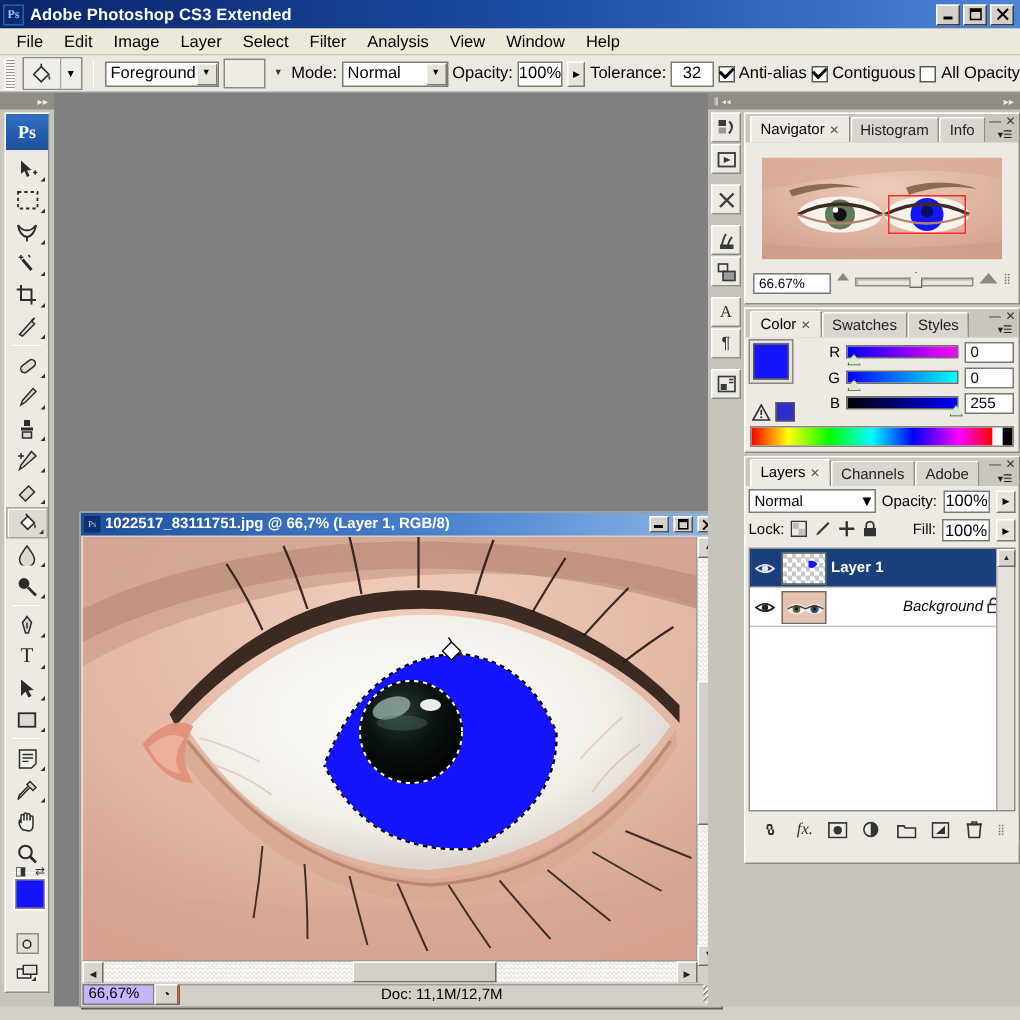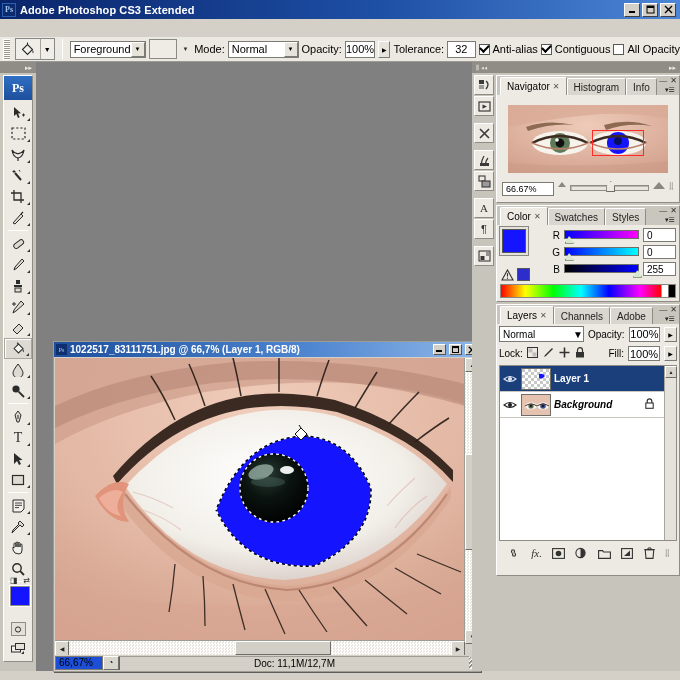--- a/index.html
+++ b/index.html
@@ -211,21 +211,21 @@
   }
   .sb-thumb {
     position:absolute; background:#d2cfc7; border:1px solid #fff;
     border-right-color:#6e6e68; border-bottom-color:#6e6e68;
   }
   .doc-status {
     position:absolute; left:1px; bottom:1px; width:426px; height:15px;
     background:#d4d0c8; display:flex; align-items:center; gap:0;
   }
   .ds-zoom {
-    width:48px; height:14px; background:#1d4ed8; border:1px solid #7b7b73;
+    width:48px; height:14px; background:#c4b5fd; border:1px solid #7b7b73;
     font-size:10px; display:flex;align-items:center; padding-left:3px; color:#000;
   }
   .ds-btn {
     width:16px;height:14px;background:#d8d5cd;
     border:1px solid #fff;border-right-color:#6e6e68;border-bottom-color:#6e6e68;
     display:flex;align-items:center;justify-content:center;font-size:8px;
   }
   .ds-info {
     flex:1; height:14px; font-size:10px; color:#000;
     display:flex; align-items:center; justify-content:center;
@@ -354,21 +354,21 @@
   .eye {
     width:16px; height:16px; display:flex;align-items:center;justify-content:center;
     font-size:10px; color:#222; flex:none;
   }
   .layer-row.selected .eye { color:#dfe6f2; }
   .layer-thumb {
     width:30px;height:22px;border:1px solid #6e6e68; flex:none; position:relative; overflow:hidden;
     background: repeating-conic-gradient(#fff 0 25%, #c8c8c8 0 50%) 0 0/6px 6px;
   }
   .layer-name { font-size:10px; font-weight:bold; }
-  .layer-name.italic { font-weight:bold; font-style:italic; color:#000; }
+  .layer-name.italic { font-weight:normal; font-style:italic; color:#000;margin-left:48px; }
   .lp-footer {
     display:flex; align-items:center; justify-content:space-around;
     height:20px; padding:0 4px; background:#eceae2;
   }
   .lp-fbtn { font-size:10px; color:#333; display:flex; align-items:center; }
   .lyr-scroll {
     position:absolute; right:0; top:0; width:12px; height:100%;
     background:#e4e2da; border-left:1px solid #a8a69e;
   }
 </style>
@@ -393,20 +393,32 @@
           </svg>
       </div>
       <div class="win-btn">
         <svg width="9" height="9">
             <path d="M1,1 L8,8 M8,1 L1,8" stroke="#000" stroke-width="1.4"></path>
           </svg>
       </div>
     </div>
   </div>
 
+  <div class="menubar">
+    <div class="menu-item">File</div>
+    <div class="menu-item">Edit</div>
+    <div class="menu-item">Image</div>
+    <div class="menu-item">Layer</div>
+    <div class="menu-item">Select</div>
+    <div class="menu-item">Filter</div>
+    <div class="menu-item">Analysis</div>
+    <div class="menu-item">View</div>
+    <div class="menu-item">Window</div>
+    <div class="menu-item">Help</div>
+  </div>
 
   <div class="optionsbar">
     <div class="opt-grip"></div>
 
     <div class="tool-preset">
       <div class="tool-preset-icon">
         <svg width="17" height="17" viewBox="0 0 17 17">
           <path d="M3.5 8.5 L8.5 3.5 L13.5 8.5 L8.5 13.5 Z" fill="#f2f0ea" stroke="#2b2b2b" stroke-width="1.1"></path>
           <path d="M8.5 3.5 L8.5 1.5" stroke="#2b2b2b" stroke-width="1.1"></path>
           <path d="M13.5 8.5 Q15.5 11 14 12.5 Q12.6 11 13.5 8.5 Z" fill="#5a5a5a"></path>

